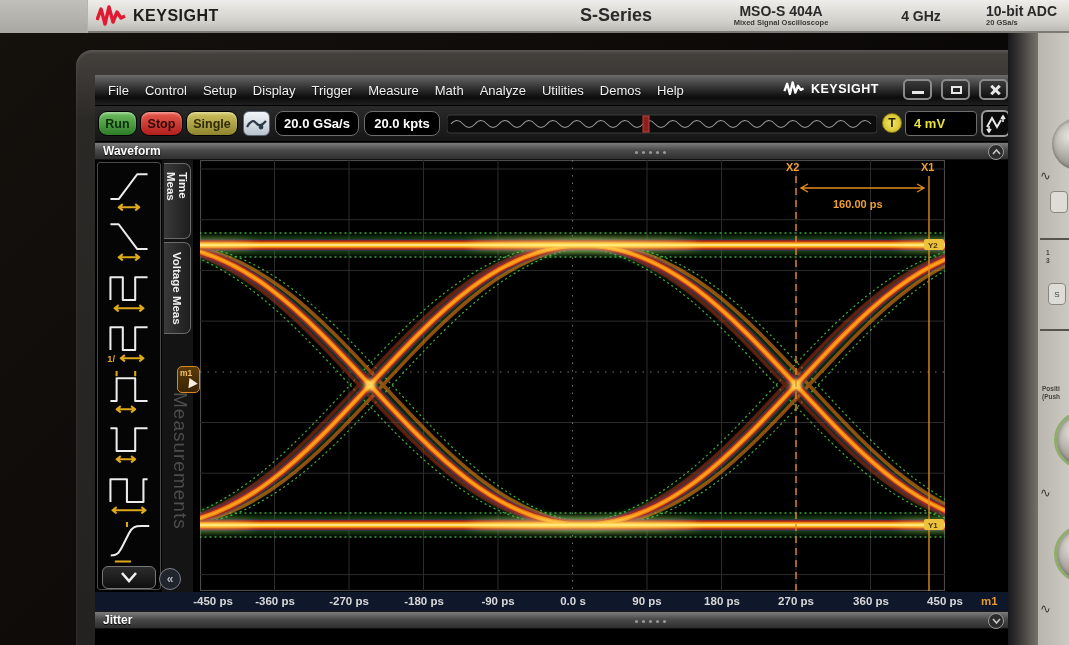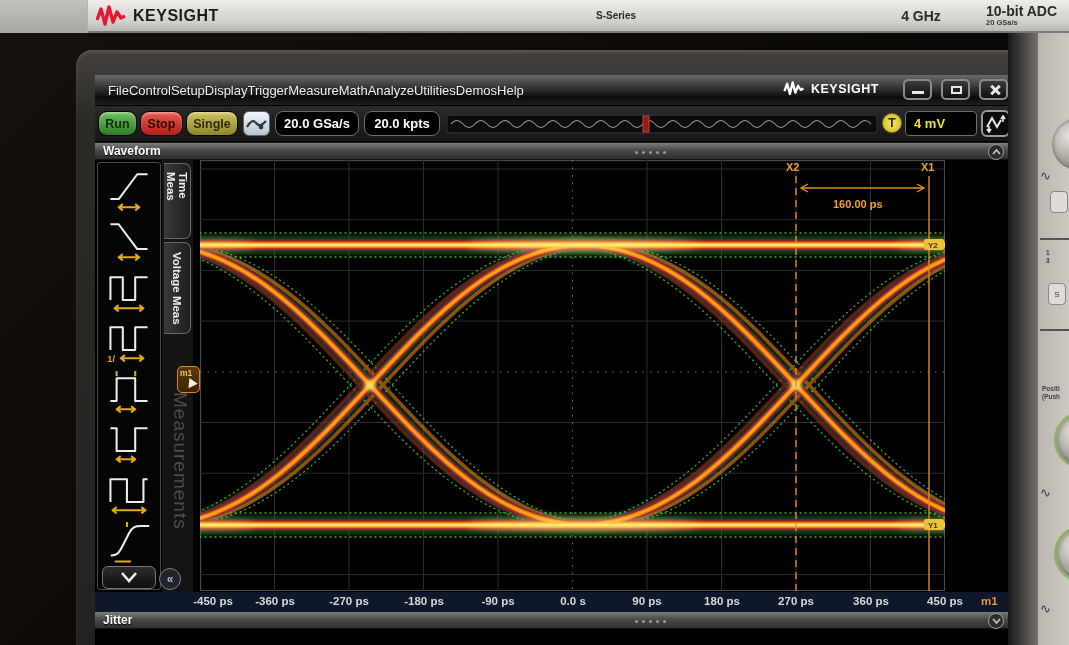--- a/index.html
+++ b/index.html
@@ -15,38 +15,38 @@
          border-bottom:2px solid #7c7a74;}
   .bezel-left-shadow{left:0;top:0;width:88px;height:33px;
          background:linear-gradient(#c2c0bb,#a9a7a1);border-right:1px solid #b5b3ad;}
   .brand-row{left:96px;top:0;width:973px;height:31px;display:flex;align-items:center;}
   .ks-logo{display:flex;align-items:center;gap:7px;}
   .ks-spark{width:30px;height:22px;}
   .ks-name{font-size:16px;font-weight:bold;color:#1d1c1a;letter-spacing:.5px;}
   .infiniium{position:absolute;left:276px;width:200px;text-align:center;
          font-size:19px;color:#4f4b45;letter-spacing:2px;}
   .series{position:absolute;left:460px;width:120px;text-align:center;
-         font-size:10px;font-weight:bold;color:#2b2a28;}
+         font-size:18px;font-weight:bold;color:#2b2a28;}
   .model-block{position:absolute;left:600px;width:170px;text-align:center;line-height:1.05;}
   .model{font-size:14px;font-weight:bold;color:#2b2a28;}
   .model-sub{font-size:7.5px;font-weight:bold;color:#3a3936;}
   .bw{position:absolute;left:770px;width:110px;text-align:center;font-size:14px;font-weight:bold;color:#2b2a28;}
   .adc-block{position:absolute;left:890px;width:110px;text-align:left;line-height:1.05;}
 
   
   .screen-bezel{left:76px;top:50px;width:956px;height:595px;
         background:linear-gradient(#45423e,#2b2926 12%,#242220);
         border-radius:16px 8px 0 0;box-shadow:inset 0 2px 3px rgba(255,255,255,.12);}
   .screen{left:95px;top:75px;width:917px;height:570px;background:#000;overflow:hidden;}
 
   
   .titlebar{left:0;top:0;width:917px;height:31px;
         background:linear-gradient(#6a6a6a,#303030 45%,#0c0c0c 75%,#1f1f1f);
         display:flex;align-items:center;border-bottom:1px solid #000;}
-  .menus{display:flex;padding-left:13px;}
+  .menus{display:flex;gap:16px;padding-left:13px;}
   .menu-item{color:#f2f2f2;font-size:13px;text-shadow:0 1px 1px #000;cursor:default;}
   .tb-brand{position:absolute;left:688px;top:6px;display:flex;align-items:center;gap:6px;}
   .tb-brand .ks-name{color:#fff;font-size:12.5px;}
   .win-btns{position:absolute;left:808px;top:4px;display:flex;gap:9px;}
   .win-btn{width:29px;height:21px;border:2px solid #8a8a8a;border-radius:5px;
         background:linear-gradient(#3a3a3a,#101010);position:relative;}
   .win-btn .bar{position:absolute;left:7px;bottom:4px;width:12px;height:3px;background:#e8e8e8;}
   .win-btn .box{position:absolute;left:8px;top:5px;width:11px;height:8px;border:2px solid #e8e8e8;}
   .win-btn .x1,.win-btn .x2{position:absolute;left:13px;top:3px;width:3px;height:12px;background:#e8e8e8;}
   .win-btn .x1{transform:rotate(45deg);} .win-btn .x2{transform:rotate(-45deg);}
@@ -183,20 +183,24 @@
   <div class="abs bezel">
     <div class="abs bezel-left-shadow"></div>
     <div class="abs brand-row">
       <div class="ks-logo">
         <svg class="ks-spark" viewBox="0 0 30 22">
           <polyline points="1,15 5,4 9,19 13,2 17,17 21,7 25,13 29,11" fill="none" stroke="#e11931" stroke-width="3.4" stroke-linejoin="round"></polyline>
         </svg>
         <span class="ks-name">KEYSIGHT</span>
       </div>
       <div class="series">S-Series</div>
+      <div class="model-block">
+        <div class="model">MSO-S 404A</div>
+        <div class="model-sub">Mixed Signal Oscilloscope</div>
+      </div>
       <div class="bw">4 GHz</div>
       <div class="adc-block">
         <div class="model">10-bit ADC</div>
         <div class="model-sub">20 GSa/s</div>
       </div>
     </div>
   </div>
 
   <div class="abs screen-bezel"></div>
 

